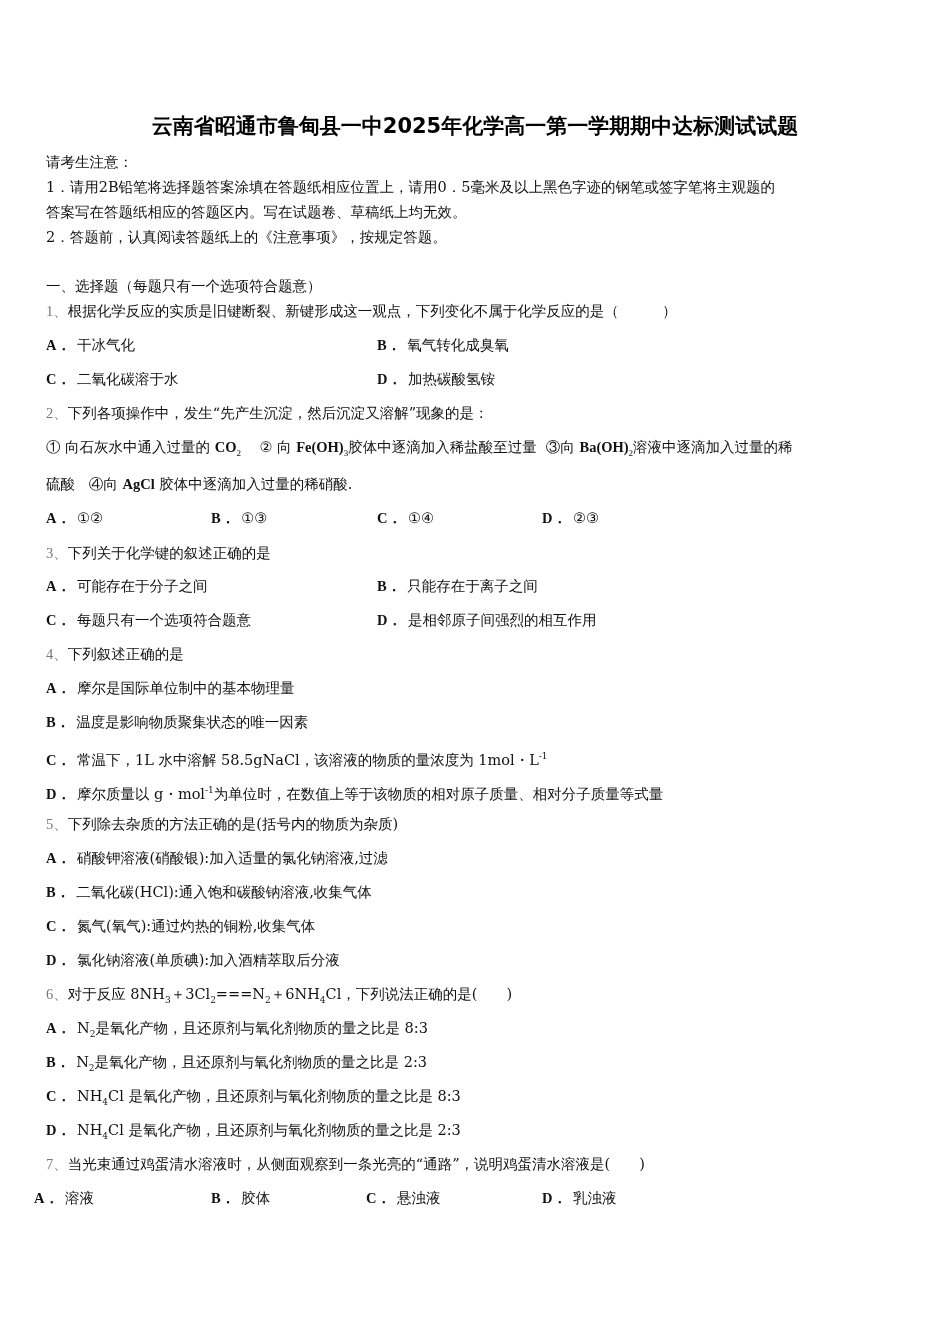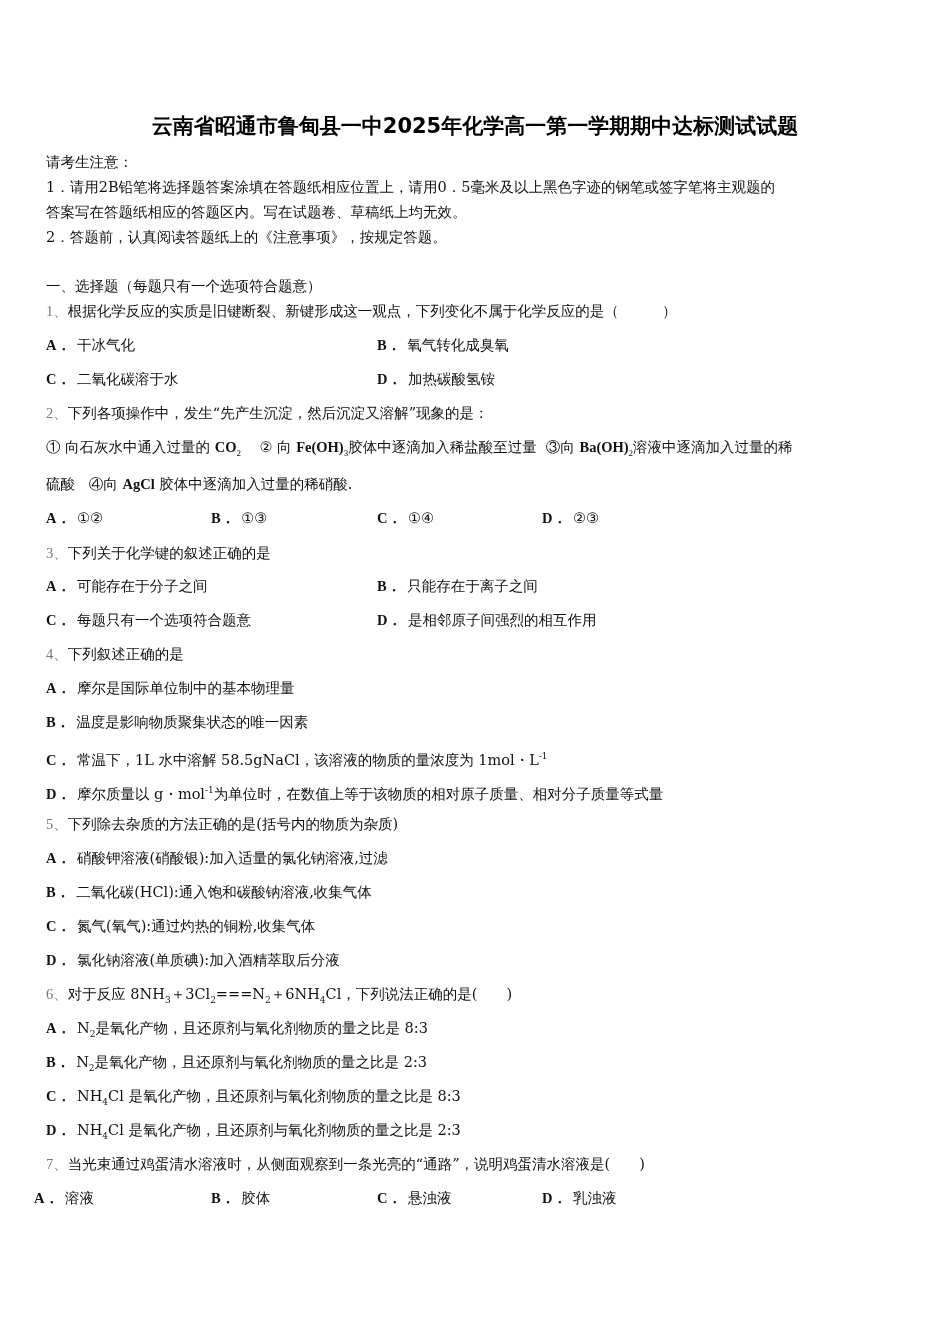--- a/index.html
+++ b/index.html
@@ -93,17 +93,17 @@
   <div class="opt" style="left:46px; top:1018px;"><span class="letter">A．</span><span>N</span><sub>2</sub><span>是氧化产物，且还原剂与氧化剂物质的量之比是 8:3</span></div>
   <div class="opt" style="left:46px; top:1052px;"><span class="letter">B．</span><span>N</span><sub>2</sub><span>是氧化产物，且还原剂与氧化剂物质的量之比是 2:3</span></div>
   <div class="opt" style="left:46px; top:1086px;"><span class="letter">C．</span><span>NH</span><sub>4</sub><span>Cl 是氧化产物，且还原剂与氧化剂物质的量之比是 8:3</span></div>
   <div class="opt" style="left:46px; top:1120px;"><span class="letter">D．</span><span>NH</span><sub>4</sub><span>Cl 是氧化产物，且还原剂与氧化剂物质的量之比是 2:3</span></div>
 
   <div class="line" style="top:1154px;">
     <span class="num">7、</span><span>当光束通过鸡蛋清水溶液时，从侧面观察到一条光亮的“通路”，说明鸡蛋清水溶液是(　　)</span>
   </div>
   <div class="opt" style="left:34px; top:1188px;"><span class="letter">A．</span><span>溶液</span></div>
   <div class="opt" style="left:211px; top:1188px;"><span class="letter">B．</span><span>胶体</span></div>
-  <div class="opt" style="left:377px; top:1188px;"><span class="letter">C．</span><span>悬浊液</span></div>
+  <div class="opt" style="left:366px; top:1188px;"><span class="letter">C．</span><span>悬浊液</span></div>
   <div class="opt" style="left:542px; top:1188px;"><span class="letter">D．</span><span>乳浊液</span></div>
 
 
 </div>
 
 </body></html>

